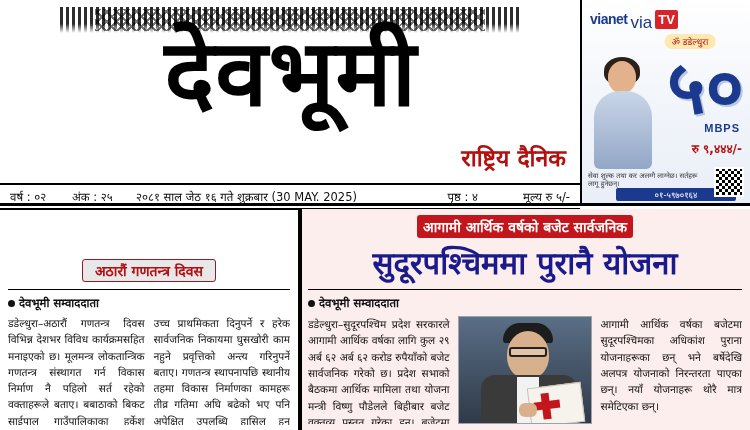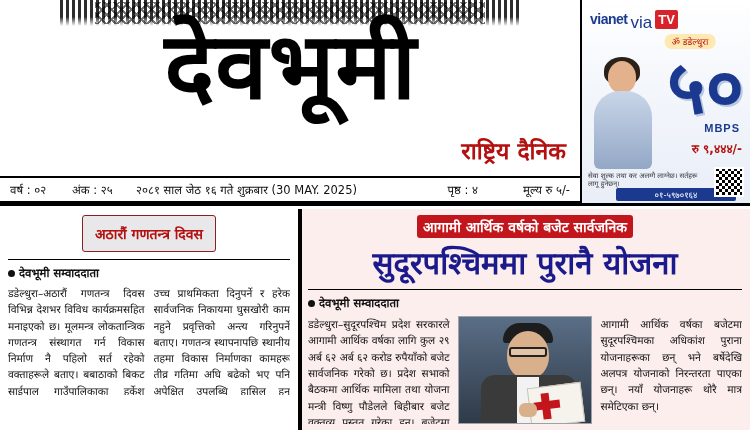--- a/index.html
+++ b/index.html
@@ -24,21 +24,21 @@
   .masthead {
     position: relative;
     width: 750px;
     height: 206px;
     border-bottom: 3px solid #000;
     background: #fff;
   }
 
   .masthead-left {
     position: absolute;
-    left: 0; top: 0;
+    left: 0; top: 7px;
     width: 496px;
     height: 203px;
   }
 
   
   .ornament {
     position: absolute;
     left: 60px;
     top: 0px;
     width: 460px;
@@ -302,22 +302,23 @@
   }
 
   .kicker {
     display: inline-block;
     background: #e8e8ea;
     border: 1px solid #8b1f1f;
     color: #b3100f;
     font-family: "DejaVu Sans", sans-serif;
     font-size: 14px;
     font-weight: 700;
-    padding: 8px 12px;
+    padding: 1px 12px;
     border-radius: 3px;
+    margin-top: 44px;
   }
   .kicker-wrap { text-align: center; }
 
   .kicker-red {
     display: inline-block;
     background: #c3161c;
     color: #fff;
     font-family: "DejaVu Sans", sans-serif;
     font-size: 14px;
     font-weight: 700;

